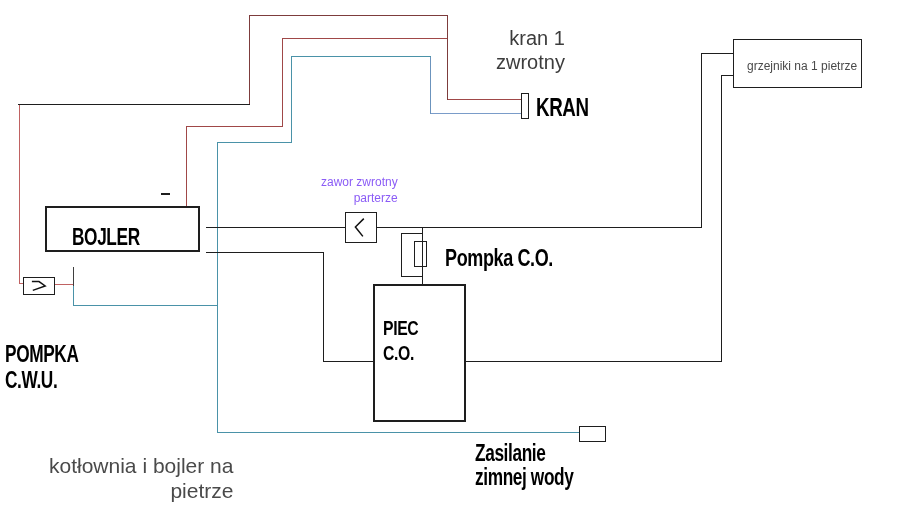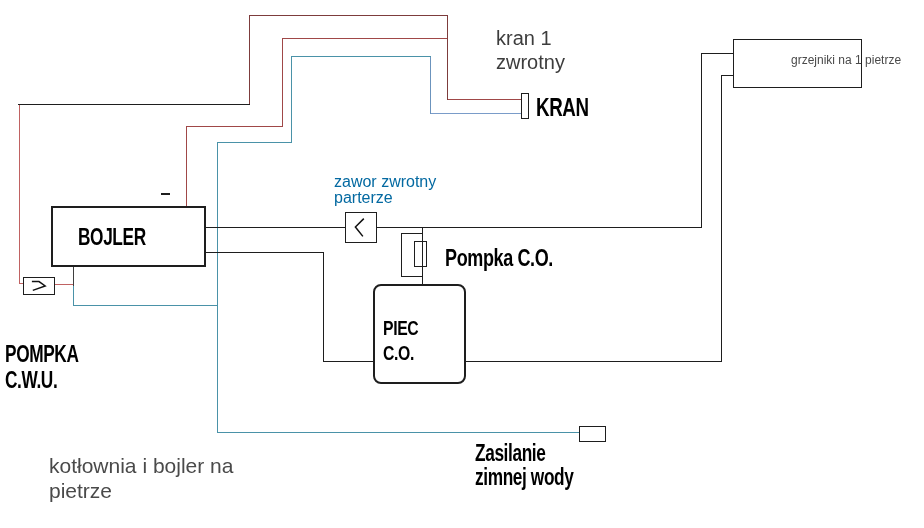--- a/index.html
+++ b/index.html
@@ -7,21 +7,21 @@
     position:relative;
     width:924px;height:528px;
     background:#ffffff;
     overflow:hidden;
     font-family:"Liberation Sans","DejaVu Sans",sans-serif;
   }
   .seg{position:absolute;}
   .box{position:absolute;background:transparent;box-sizing:border-box;}
   .b1{border:1px solid #1e1e1e;}
   .b2{border:2px solid #1e1e1e;}
-  .txt{position:absolute;color:#4a4a4a;white-space:nowrap;}
+  .txt{position:absolute;color:#4a4a4a;white-space:nowrap;text-align:right;}
   .bl{
     position:absolute;color:#000;font-weight:700;white-space:nowrap;
     transform:scaleX(0.75);transform-origin:0 0;letter-spacing:-0.5px;
     line-height:1.08;
   }
   .ico{position:absolute;left:0;top:0;width:100%;height:100%;}
 </style>
 </head>
 <body>
 
@@ -54,33 +54,33 @@
     <div class="seg" style="left: 206px; top: 252px; width: 118px; height: 1px; background: rgb(30, 30, 30);"></div>
     <div class="seg" style="left: 466px; top: 361px; width: 256px; height: 1px; background: rgb(30, 30, 30);"></div>
     <div class="seg" style="left: 721px; top: 75px; width: 1px; height: 287px; background: rgb(30, 30, 30);"></div>
     <div class="seg" style="left: 721px; top: 75px; width: 13px; height: 1px; background: rgb(30, 30, 30);"></div>
     <div class="seg" style="left: 702px; top: 53px; width: 32px; height: 1px; background: rgb(30, 30, 30);"></div>
     <div class="seg" style="left: 701px; top: 53px; width: 1px; height: 175px; background: rgb(30, 30, 30);"></div>
     <div class="seg" style="left: 377px; top: 227px; width: 325px; height: 1px; background: rgb(30, 30, 30);"></div>
     <div class="seg" style="left: 206px; top: 227px; width: 139px; height: 1px; background: rgb(30, 30, 30);"></div>
     <div class="seg" style="left: 18px; top: 104px; width: 232px; height: 1px; background: rgb(30, 30, 30);"></div>
 
-  <div class="box b2" style="left:51px;top:206px;width:155px;height:61px;text-align:center;">
+  <div class="box b2" style="left:45px;top:206px;width:155px;height:46px;text-align:center;">
     <div class="bl" style="left:25px;top:17px;font-size:23px;">BOJLER</div>
   </div>
 
-  <div class="box b2" style="left:373px;top:284px;width:93px;height:100px;border-radius:8px;">
+  <div class="box b2" style="left:373px;top:284px;width:93px;height:138px;">
     <div class="bl" style="left:8px;top:29px;font-size:21px;line-height:25px;">
       <div>PIEC</div>
       <div>C.O.</div>
     </div>
   </div>
 
   <div class="box b1" style="left:733px;top:39px;width:129px;height:49px;">
-    <div class="txt" style="left:13px;top:13px;font-size:12px;margin-left:44px;">grzejniki na 1 pietrze</div>
+    <div class="txt" style="left:13px;top:19px;font-size:12px;">grzejniki na 1 pietrze</div>
   </div>
 
   <div class="box b1" style="left:345px;top:212px;width:32px;height:31px;background:#fff;">
     <svg class="ico" viewBox="0 0 32 31">
       <polyline points="19,6 10,15 18,25" fill="none" stroke="#111" stroke-width="1.6"></polyline>
     </svg>
   </div>
 
   <div class="box b1" style="left:23px;top:277px;width:32px;height:18px;background:#fff;">
     <svg class="ico" viewBox="0 0 32 18">
@@ -95,21 +95,21 @@
 
   <div class="box b1" style="left:579px;top:426px;width:27px;height:16px;background:#fff;"></div>
 
   <div class="txt" style="left:496px;top:26px;font-size:20px;line-height:24px;color:#3d3d3d;">
     <div>kran 1</div>
     <div>zwrotny</div>
   </div>
 
   <div class="bl" style="left:536px;top:94px;font-size:25px;">KRAN</div>
 
-  <div class="txt" style="left:334px;top:174px;font-size:16px;line-height:16px;color:#0369a1;">
+  <div class="txt" style="left:321px;top:174px;font-size:12px;line-height:16px;color:#8b5cf6;">
     <div>zawor zwrotny</div>
     <div>parterze</div>
   </div>
 
   <div class="bl" style="left:445px;top:245px;font-size:24px;">Pompka C.O.</div>
 
   <div class="bl" style="left:5px;top:341px;font-size:23px;line-height:26px;">
     <div>POMPKA</div>
     <div>C.W.U.</div>
   </div>

